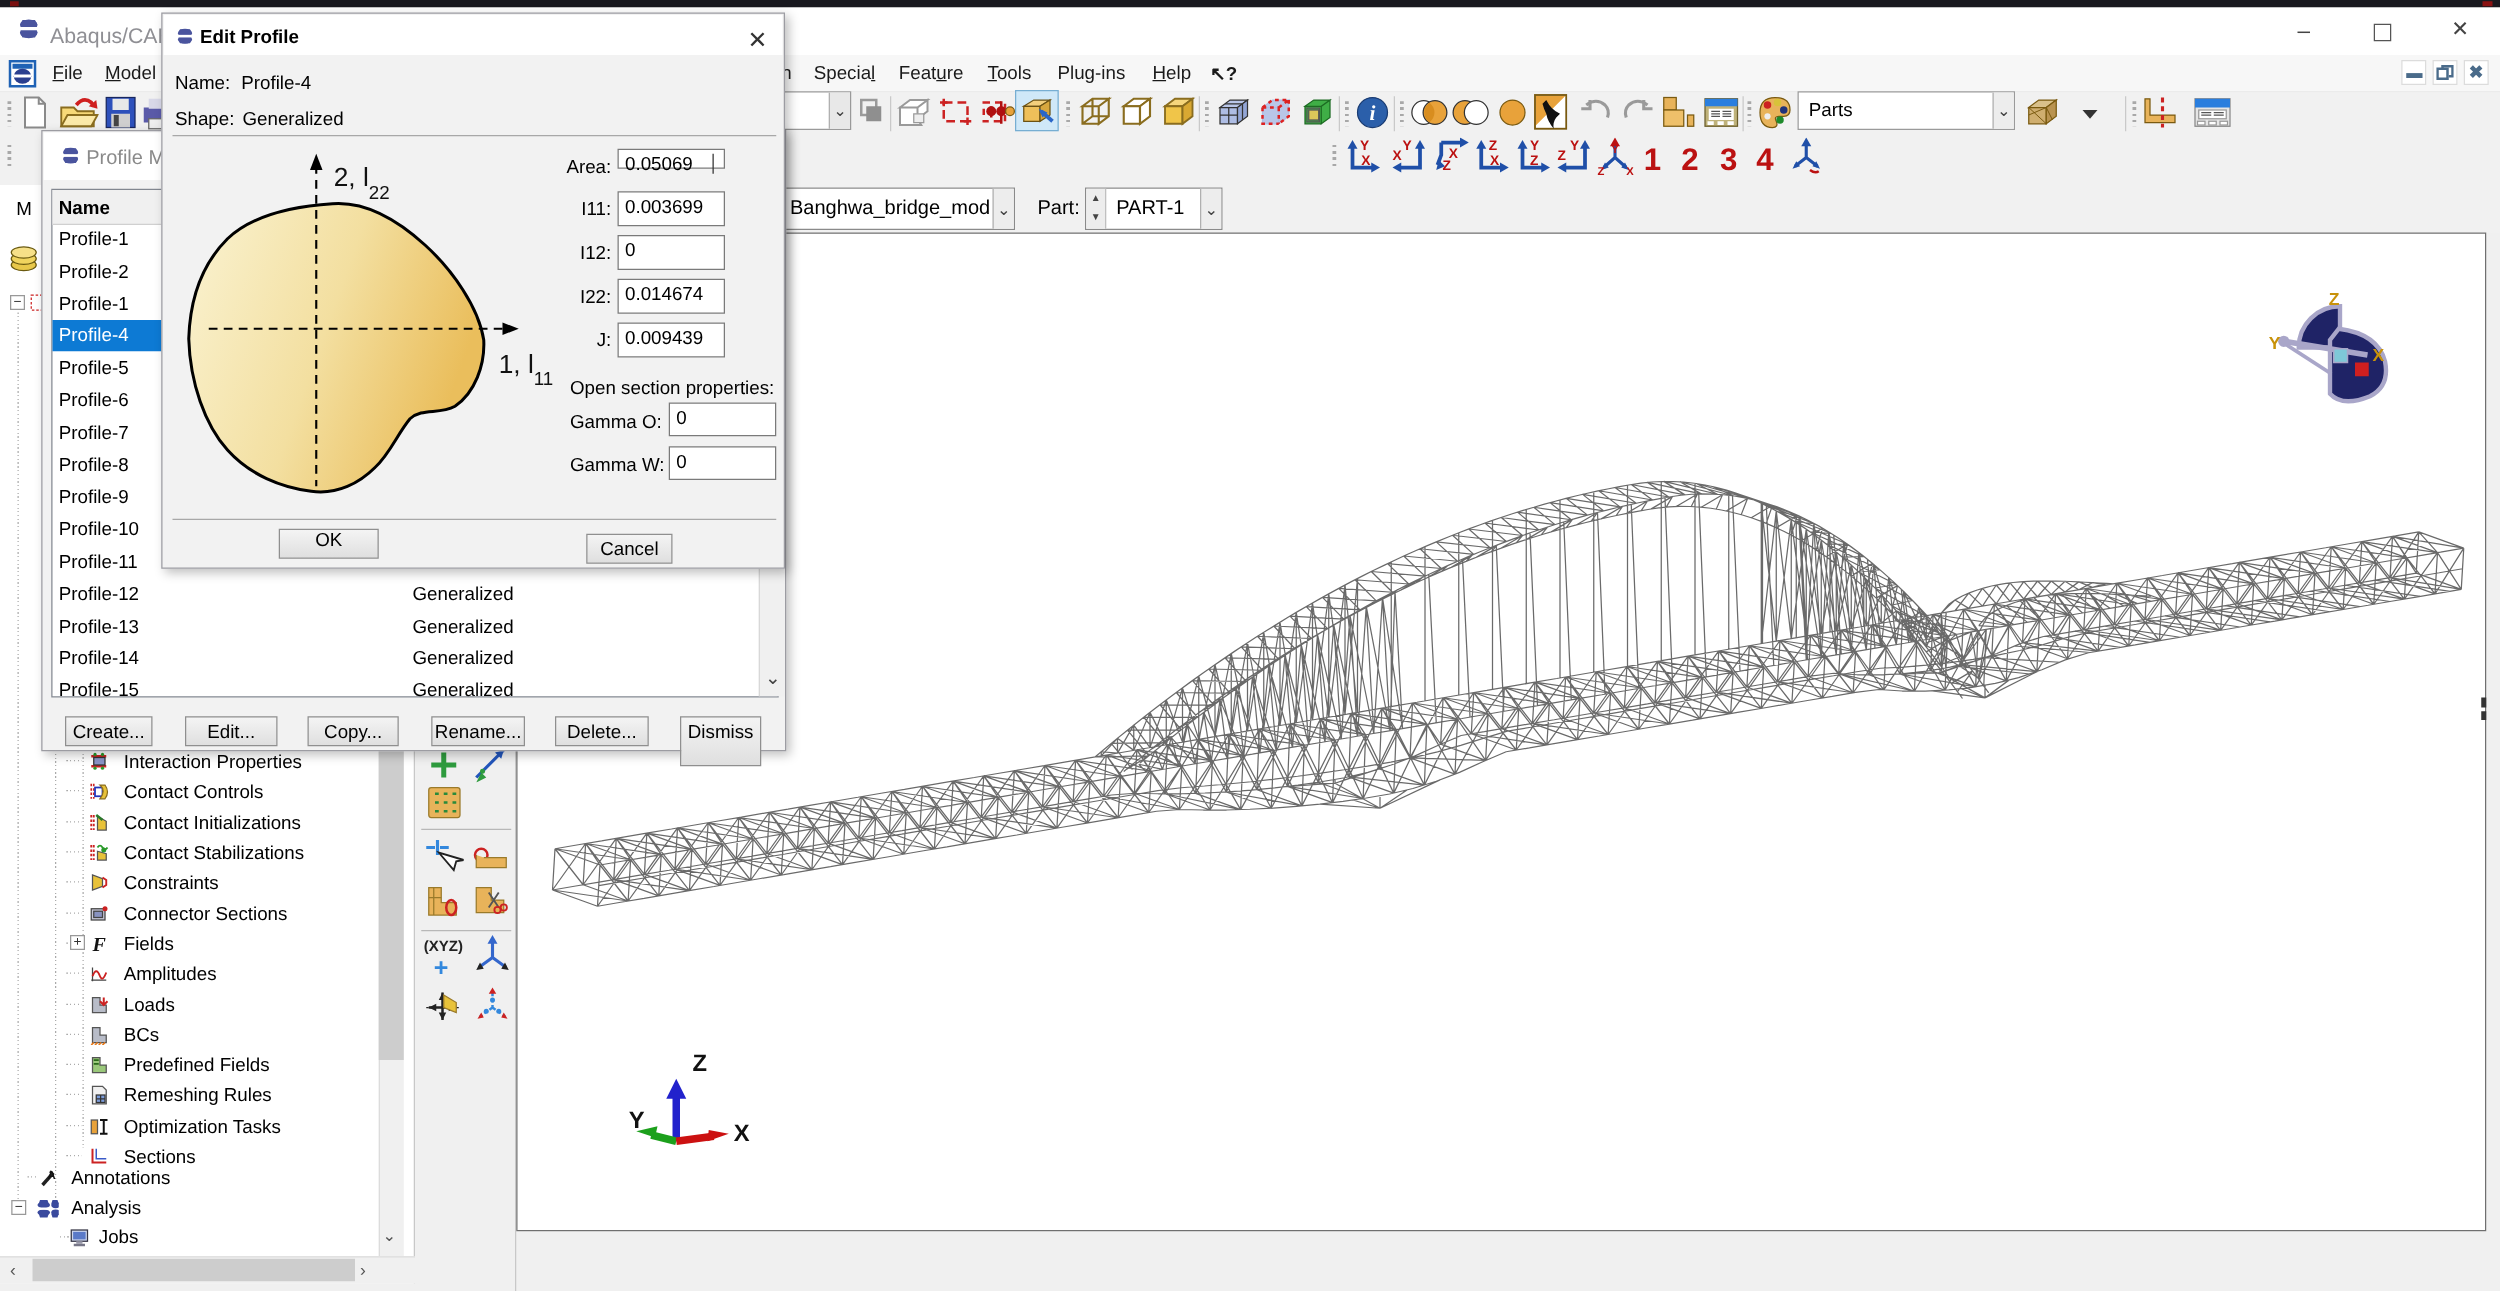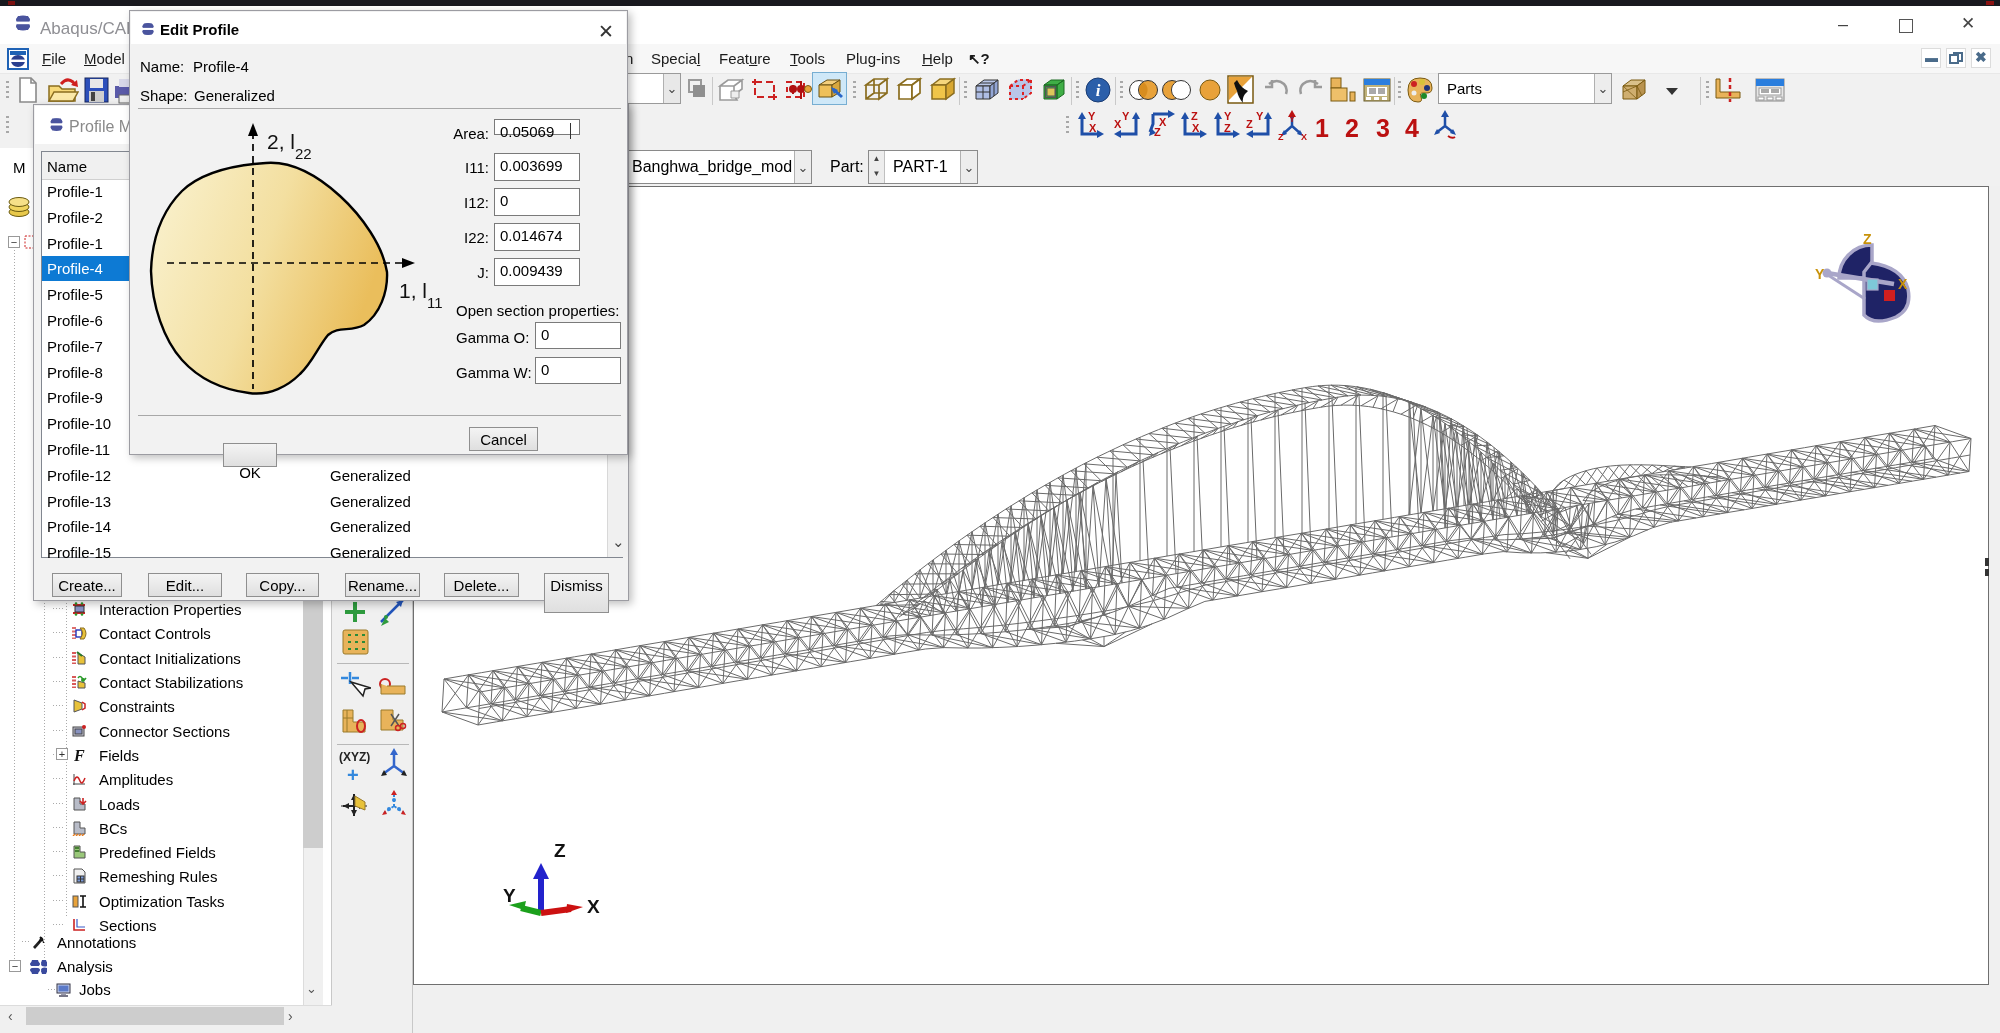--- a/index.html
+++ b/index.html
@@ -580,21 +580,21 @@
 <div class="dlgtitle" style="height:38px"></div>
 <svg class="abs" style="left:14px;top:11px" width="17" height="17" viewBox="0 0 20 20">
         <path d="M5 3 h10 l2 4 h-14 z M5 17 h10 l2 -4 h-14 z" fill="#4a549e"></path>
         <ellipse cx="10" cy="7" rx="7" ry="4.5" fill="#4a549e"></ellipse>
         <ellipse cx="10" cy="13" rx="7" ry="4.5" fill="#4a549e"></ellipse>
         <rect x="2" y="8.6" width="16" height="2.6" fill="#fff"></rect>
       </svg>
 <div class="dlgname" style="left:35px;top:13px;font-weight:normal;color:#8a8a8a;font-size:16px">Profile M</div>
 <div class="abs" style="left:7px;top:46px;width:582px;height:407px;background:#fff;border:1px solid #828790"></div>
 <div class="abs" style="left:8px;top:47px;width:580px;height:28px;background:#f0f0f0;border-bottom:1px solid #d0d0d0"></div>
-<div class="abs" style="left:13px;top:53px;font-weight:normal">Name</div>
+<div class="abs" style="left:13px;top:53px;font-weight:bold">Name</div>
 <div class="abs" style="left:13px;top:78.0px">Profile-1</div>
 <div class="abs" style="left:13px;top:103.8px">Profile-2</div>
 <div class="abs" style="left:13px;top:129.6px">Profile-1</div>
 <div class="abs" style="left:8px;top:151.4px;width:578px;height:25px;background:#0d7ad4"></div>
 <div class="abs" style="left:13px;top:155.4px;color:#fff">Profile-4</div>
 <div class="abs" style="left:13px;top:181.20000000000002px">Profile-5</div>
 <div class="abs" style="left:13px;top:207.00000000000003px">Profile-6</div>
 <div class="abs" style="left:13px;top:232.80000000000004px">Profile-7</div>
 <div class="abs" style="left:13px;top:258.6px">Profile-8</div>
 <div class="abs" style="left:13px;top:284.40000000000003px">Profile-9</div>
@@ -660,16 +660,16 @@
 <div class="field" style="left:364px;top:212px;width:86px;height:28px">0.014674</div>
 <div class="lbl" style="left:314px;top:253px;width:45px;text-align:right">J:</div>
 <div class="field" style="left:364px;top:247px;width:86px;height:28px">0.009439</div>
 <div class="abs" style="left:440px;top:112px;width:1px;height:16px;background:#333"></div>
 <div class="lbl" style="left:326px;top:291px">Open section properties:</div>
 <div class="lbl" style="left:326px;top:318px">Gamma O:</div>
 <div class="field" style="left:405px;top:311px;width:86px;height:27px">0</div>
 <div class="lbl" style="left:326px;top:353px">Gamma W:</div>
 <div class="field" style="left:405px;top:346px;width:86px;height:27px">0</div>
 <div class="abs" style="left:8px;top:404px;width:483px;height:1px;background:#a8a8a8"></div>
-<div class="btn" style="left:93px;top:432px;width:54px;height:24px;padding-top:20px">OK</div>
+<div class="btn" style="left:93px;top:412px;width:80px;height:24px;padding-top:0">OK</div>
 <div class="btn" style="left:339px;top:416px;width:69px;height:24px;padding-top:3px">Cancel</div>
 </div>
 </div>
 
 </body></html>

